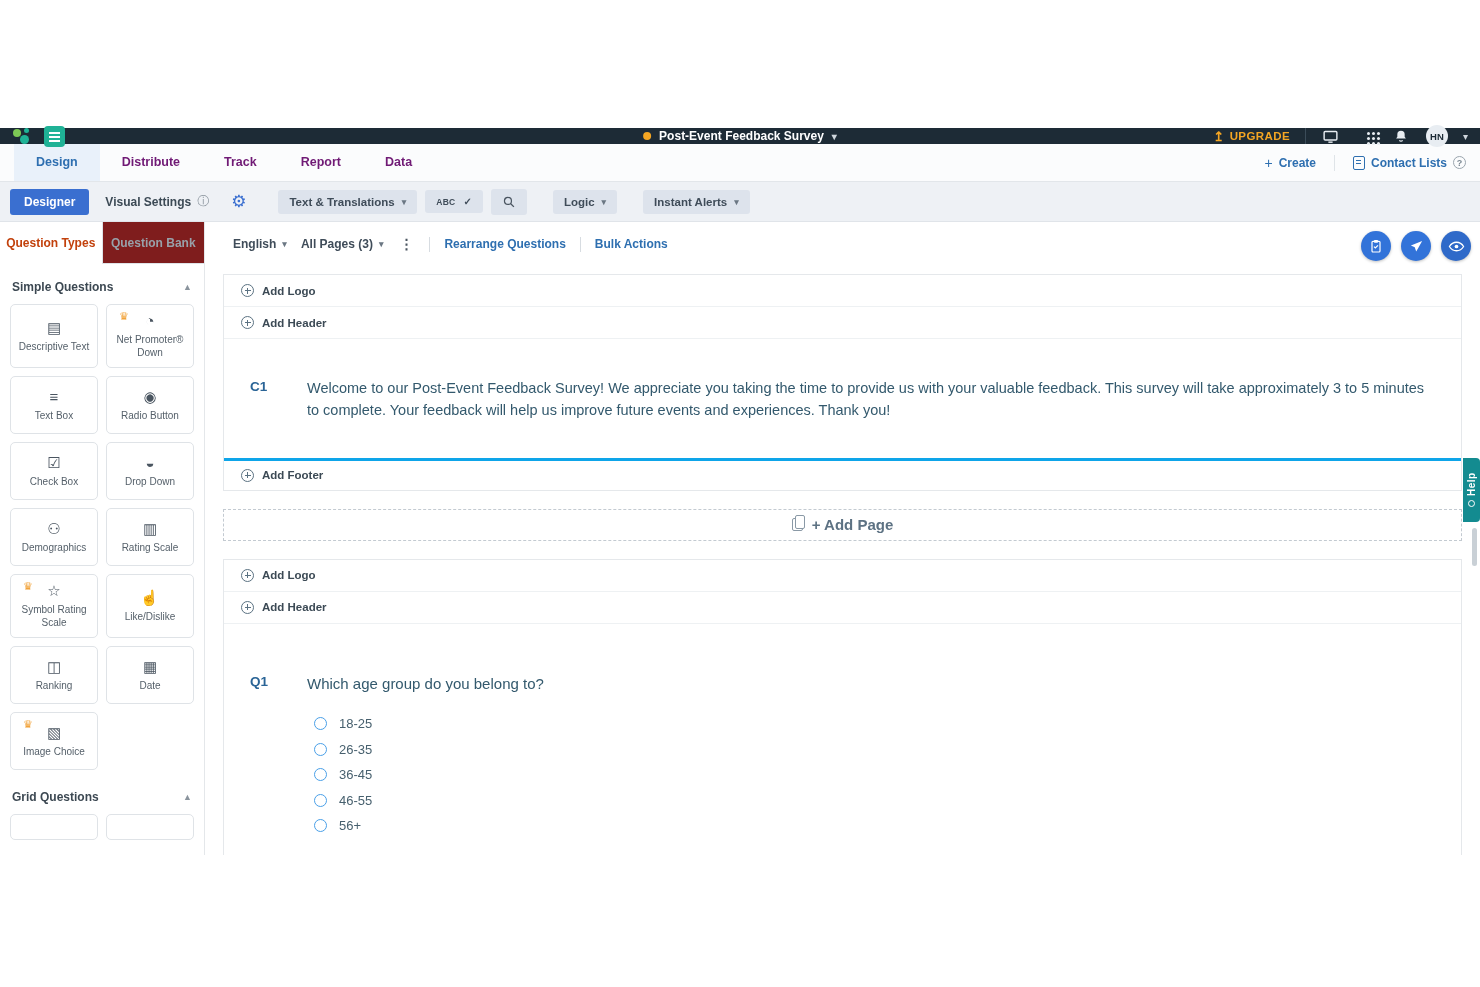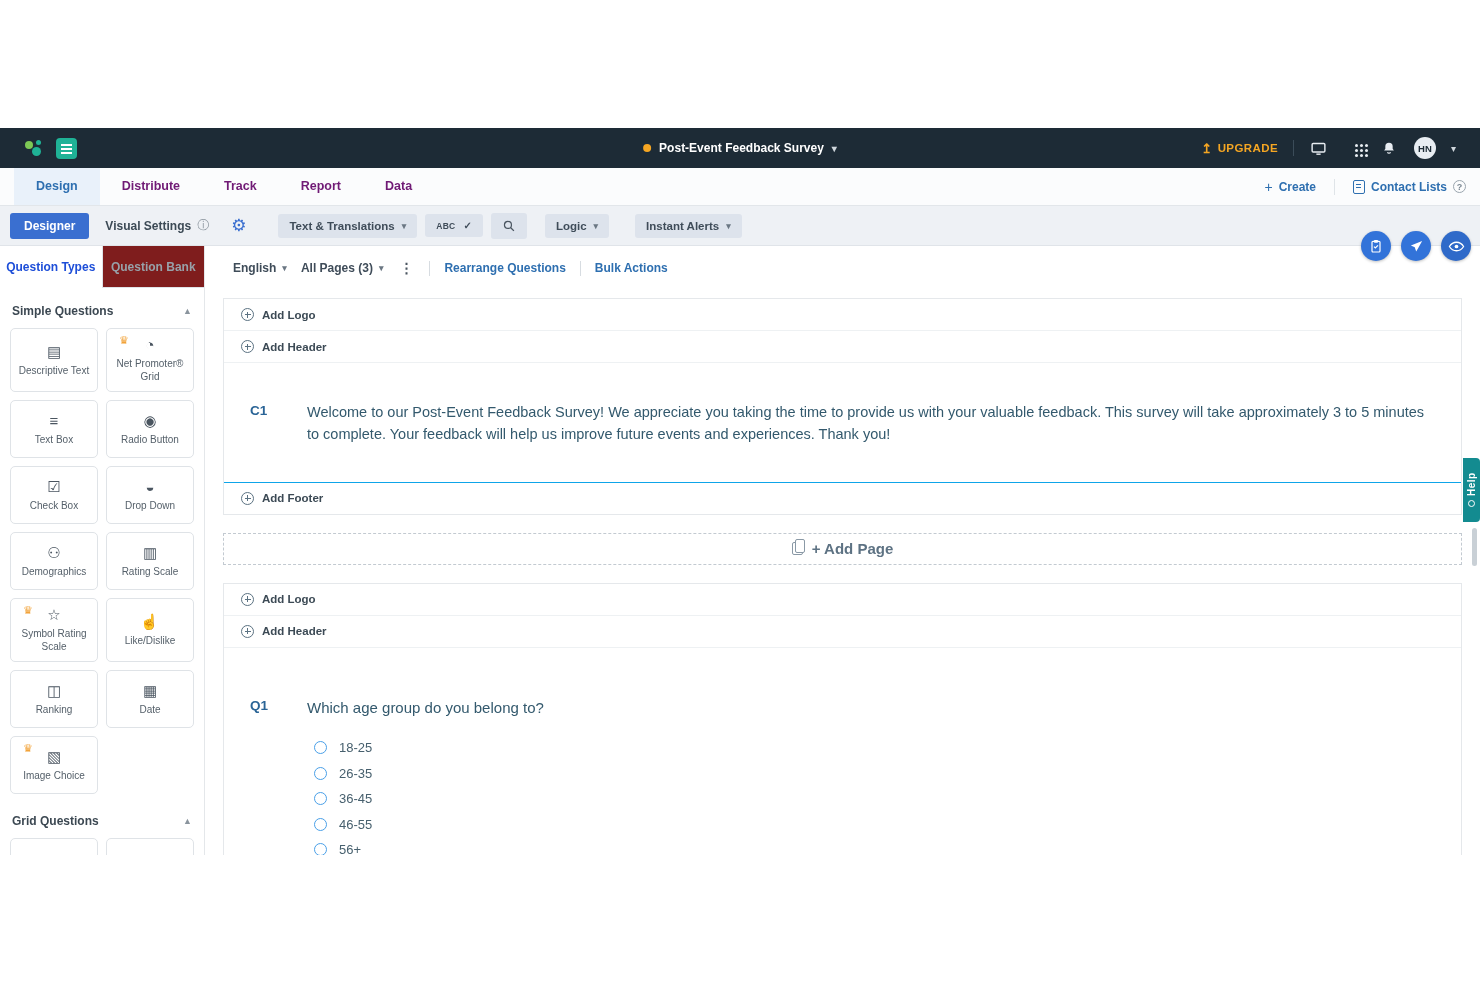--- a/index.html
+++ b/index.html
@@ -3,21 +3,21 @@
 <meta charset="utf-8">
 <style>
   * { margin:0; padding:0; box-sizing:border-box; }
   html,body { background:#fff; }
   body { font-family:"Liberation Sans", sans-serif; }
   .stage { position:relative; width:1480px; height:987px; background:#fff; overflow:hidden; }
   .app { position:absolute; top:128px; left:0; width:1480px; height:727px; display:flex; flex-direction:column; background:#fff; }
   [data-interactable="true"] { cursor:pointer; }
 
   
-  .topbar { height:40px; background:#1d2b36; display:flex; align-items:center; padding:0 24px; color:#fff; position:relative; flex:0 0 auto; }
+  .topbar { height:16px; background:#1d2b36; display:flex; align-items:center; padding:0 12px; color:#fff; position:relative; flex:0 0 auto; }
   .tb-left { display:flex; align-items:center; gap:12px; }
   .logo-dots { width:20px; height:20px; position:relative; }
   .logo-dots i { position:absolute; border-radius:50%; display:block; }
   .logo-dots i:nth-child(1){ width:8px;height:8px;background:#7dc855;left:1px;top:3px; }
   .logo-dots i:nth-child(2){ width:9px;height:9px;background:#1fb296;left:8px;top:9px; }
   .logo-dots i:nth-child(3){ width:5px;height:5px;background:#1fb296;left:12px;top:2px; }
   .logo-square { width:21px; height:21px; background:#1fb296; border-radius:4px; position:relative; }
   .logo-square::before { content:""; position:absolute; left:5px; top:6px; width:11px; height:2px; background:#fff; box-shadow:0 4px 0 #fff, 0 8px 0 #fff; }
   .tb-center { position:absolute; left:50%; transform:translateX(-50%); display:flex; align-items:center; gap:8px; font-size:12px; font-weight:bold; }
   .status-dot { width:8px; height:8px; border-radius:50%; background:#f5a623; display:inline-block; }
@@ -55,42 +55,42 @@
   .caret-sm { font-size:9px; color:#6b7783; }
   .abc { font-size:8.5px; letter-spacing:.3px; }
   .tick { font-size:10px; margin-left:1px; }
 
   
   .body { flex:1; display:flex; overflow:hidden; background:#fff; }
 
   
   .sidebar { width:205px; flex:0 0 auto; background:#fff; border-right:1px solid #e4e7ea; display:flex; flex-direction:column; overflow:hidden; }
   .sb-tabs { display:flex; height:42px; flex:0 0 auto; }
-  .sb-tab { flex:1; display:flex; align-items:center; justify-content:center; font-size:12px; font-weight:bold; color:#1d4ed8; background:#fff; }
+  .sb-tab { flex:1; display:flex; align-items:center; justify-content:center; font-size:12px; font-weight:bold; color:#c2410c; background:#fff; }
   .sb-tab:not(.active) { background:#7f1d1d; color:#98a1a9; border-bottom:1px solid #dfe3e7; border-left:1px solid #dfe3e7; }
   .sb-body { flex:1; overflow:hidden; padding:8px 10px 0; }
   .sb-section-header { display:flex; align-items:center; justify-content:space-between; padding:8px 2px 10px; font-size:12px; font-weight:bold; color:#3c4852; }
   .sb-arrow { color:#8a949d; font-size:9px; }
   .sb-grid { display:grid; grid-template-columns:1fr 1fr; gap:8px; margin-bottom:12px; }
   .qt-card { background:#fff; border:1px solid #dfe3e7; border-radius:5px; min-height:58px; display:flex; flex-direction:column; align-items:center; justify-content:center; gap:5px; padding:8px 4px; position:relative; text-align:center; }
   .qt-card.stub { min-height:26px; }
   .qt-icon { font-size:15px; color:#4a5560; line-height:1; }
   .qt-label { font-size:10px; color:#55606a; line-height:1.3; }
   .crown { position:absolute; top:6px; left:12px; color:#f2a33a; font-size:11px; line-height:1; }
 
   
   .main { flex:1; position:relative; padding:14px 18px 0; overflow:hidden; display:flex; flex-direction:column; }
   .page-toolbar { display:flex; align-items:center; gap:14px; font-size:12px; font-weight:bold; color:#3f4c59; padding-left:10px; flex:0 0 auto; }
   .pt-item { display:flex; align-items:center; gap:6px; }
   .kebab { font-size:14px; color:#4a5560; padding:0 2px; }
   .vdiv { width:1px; height:15px; background:#d7dce1; }
   .pt-link { color:#2e6fb0; }
   .page-card { border:1px solid #e5e8eb; background:#fff; margin-top:22px; flex:0 0 auto; }
   .add-row { height:32px; display:flex; align-items:center; gap:8px; padding:0 17px; border-bottom:1px solid #eef1f3; font-size:11.5px; font-weight:bold; color:#3c4a55; }
-  .add-row.footer { border-bottom:none; border-top:1px solid #0ea5e9; }
+  .add-row.footer { border-bottom:none; border-top:3px solid #0ea5e9; }
   .plus-circle { width:13px; height:13px; border:1.4px solid #5b7282; border-radius:50%; position:relative; flex:0 0 auto; }
   .plus-circle::before { content:""; position:absolute; left:2.5px; top:4.8px; width:6px; height:1.4px; background:#5b7282; }
   .plus-circle::after { content:""; position:absolute; left:4.8px; top:2.5px; width:1.4px; height:6px; background:#5b7282; }
   .q-content { display:flex; padding:38px 26px 36px;gap:27px; }
   .q-code { color:#2a6496; font-weight:bold; font-size:13.5px; width:30px; flex:0 0 auto; padding-top:2px; }
   .q-text { color:#33596d; font-size:14.5px; line-height:1.55; padding-right:4px; }
   .q-content.q2 { padding:48px 26px 90px; }
   .q-body { flex:1; }
   .q-text.single { font-size:15px; }
   .options { margin-top:16px; margin-left:7px; }
@@ -198,21 +198,21 @@
           <span class="tick" data-interactable="false">✓</span>
         </div>
         <div class="btn-gray" data-interactable="true">
           <span data-interactable="false" style="display:flex;">
             <svg width="14" height="14" viewBox="0 0 20 20">
                 <circle cx="8.5" cy="8.5" r="5" stroke="#4a5560" stroke-width="1.7" fill="none"></circle>
                 <line x1="12.5" y1="12.5" x2="17" y2="17" stroke="#4a5560" stroke-width="1.8"></line>
               </svg>
           </span>
         </div>
-        <div class="btn-gray" data-interactable="true" style="margin-left:10px;">
+        <div class="btn-gray" data-interactable="true" style="margin-left:18px;">
           <span data-interactable="false">Logic</span>
           <span class="caret-sm" data-interactable="false">▾</span>
         </div>
         <div class="btn-gray" data-interactable="true" style="margin-left:18px;">
           <span data-interactable="false">Instant Alerts</span>
           <span class="caret-sm" data-interactable="false">▾</span>
         </div>
       </div>
     </div>
 
@@ -229,21 +229,21 @@
               <span class="sb-arrow" data-interactable="true">▲</span>
             </div>
             <div class="sb-grid" data-interactable="false">
               <div class="qt-card" data-interactable="true">
                 <span class="qt-icon" data-interactable="false">▤</span>
                 <span class="qt-label" data-interactable="false">Descriptive Text</span>
               </div>
               <div class="qt-card" data-interactable="true">
                 <span class="crown" data-interactable="false">♛</span>
                 <span class="qt-icon" data-interactable="false">◔</span>
-                <span class="qt-label" data-interactable="false">Net Promoter® Grid</span>
+                <span class="qt-label" data-interactable="false">Net Promoter® Down</span>
               </div>
               <div class="qt-card" data-interactable="true">
                 <span class="qt-icon" data-interactable="false">≡</span>
                 <span class="qt-label" data-interactable="false">Text Box</span>
               </div>
               <div class="qt-card" data-interactable="true">
                 <span class="qt-icon" data-interactable="false">◉</span>
                 <span class="qt-label" data-interactable="false">Radio Button</span>
               </div>
               <div class="qt-card" data-interactable="true">

